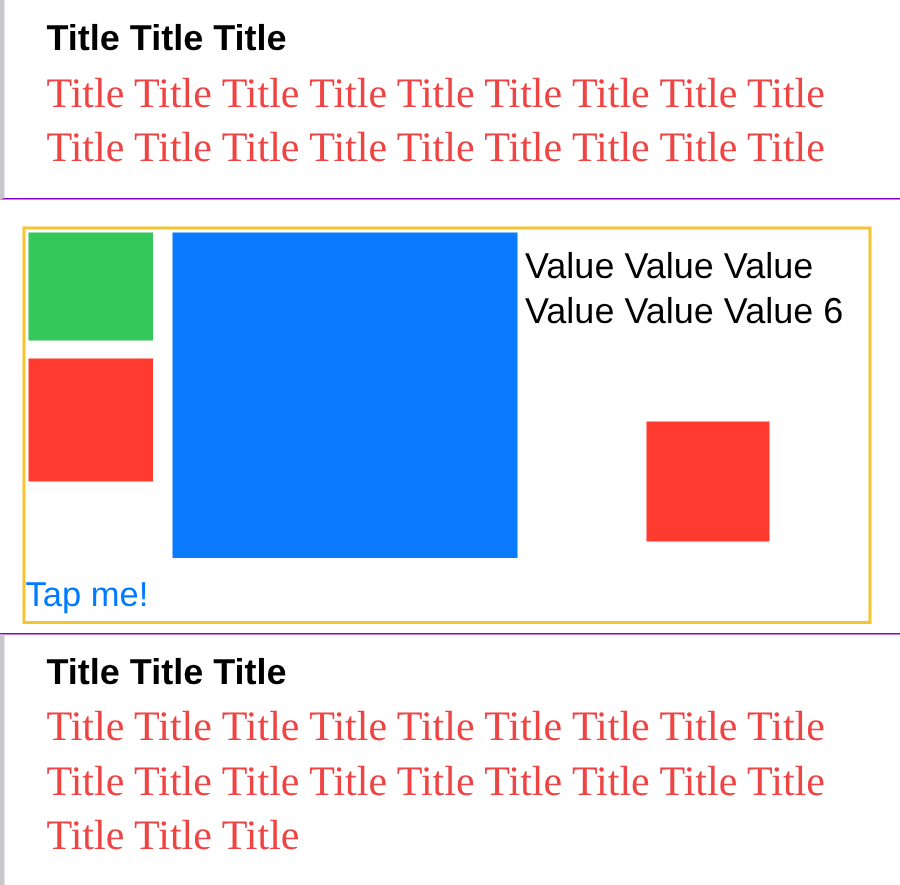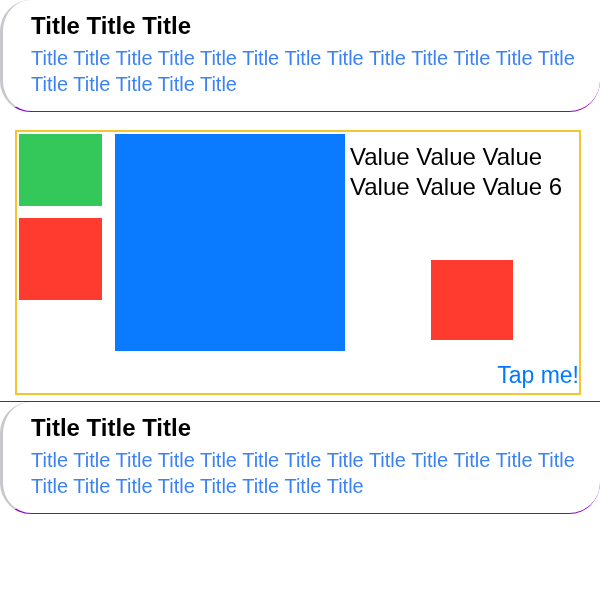--- a/index.html
+++ b/index.html
@@ -13,33 +13,33 @@
     color: #000;
     overflow: hidden;
   }
   .list {
     width: 600px;
   }
   .cell {
     padding: 12px 24px 14px 28px;
     border-left: 3px solid #c7c7cc;
     border-bottom: 1px solid #8800c9;
-    border-radius: 31px;
   }
   .cell-title {
     font-size: 24px;
     font-weight: 600;
     color: #000;
     line-height: 1.2;
     margin-bottom: 4px;
   }
   .cell-sub {
-    font-size: 20px;
-    color: #3b82f6;
+    font-size: 28px;
+    color: #ef4444;
     line-height: 1.3;
+    font-family: Liberation Serif, serif;
   }
 
   .diagram-wrapper {
     padding: 18px 15px 6px 15px;
     border-bottom: 1px solid #8800c9;
   }
   .diagram {
     position: relative;
     border: 2px solid #f4c531;
     width: 566px;
@@ -86,21 +86,21 @@
     right: 0;
     font-size: 24px;
     line-height: 1.25;
     color: #000;
   }
   .tap-button {
     position: absolute;
     left: 0;
     right: 0;
     bottom: 4px;
-    text-align: right;
+    text-align: left;
     color: #007aff;
     font-size: 23px;
     background: none;
     border: none;
     cursor: pointer;
   }
 </style>
 </head>
 <body>
 

